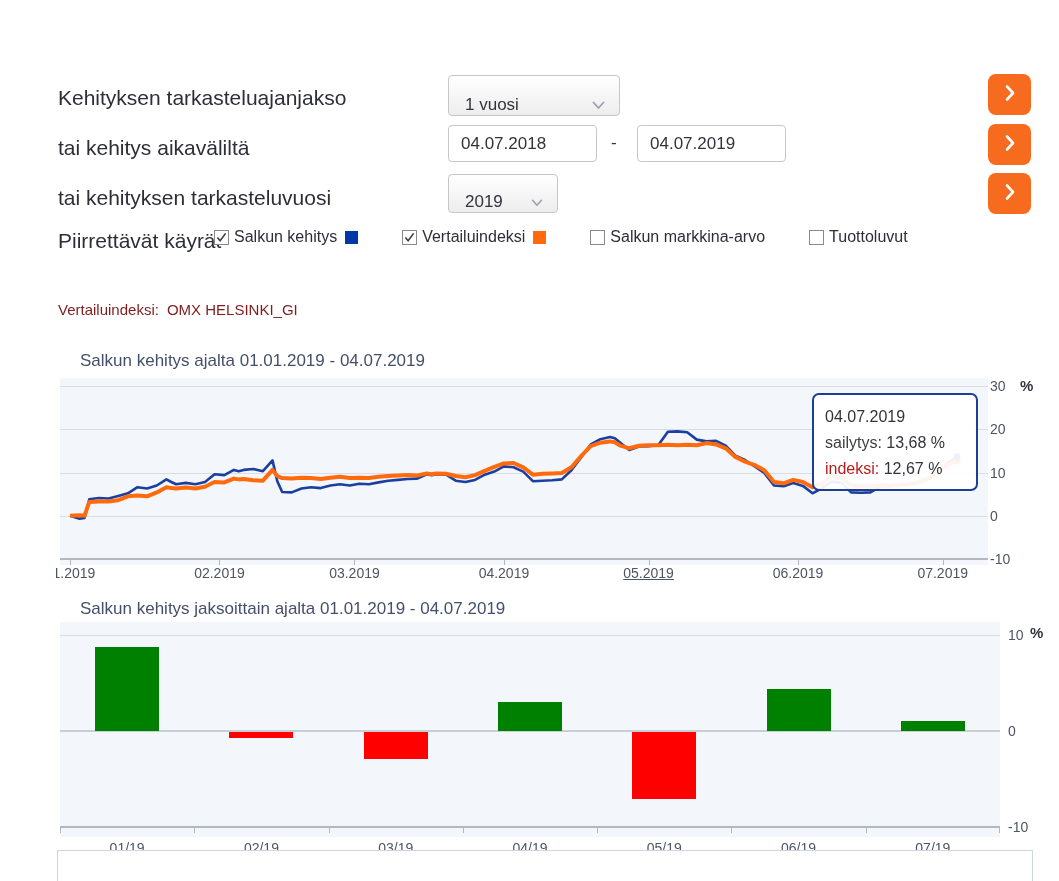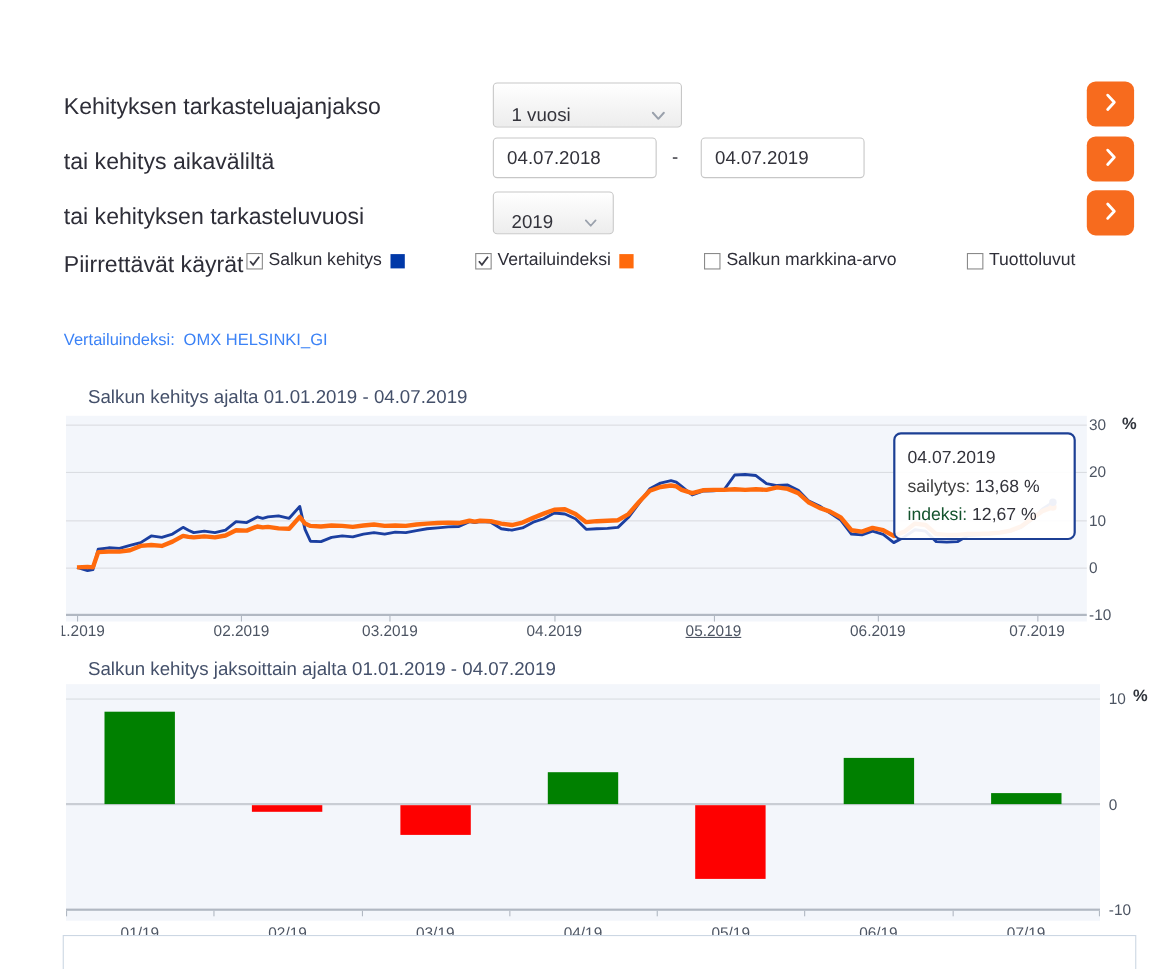--- a/index.html
+++ b/index.html
@@ -15,26 +15,26 @@
   .form-label{font-size:21px;color:#2e2e38;left:58px;}
   .selectbox{background:linear-gradient(#ffffff,#ededed);border:1px solid #c7c7c7;border-radius:4px;
              display:flex;align-items:flex-end;justify-content:space-between;
              padding:0 14px 0 16px;font-size:17px;color:#33333b;cursor:pointer;box-sizing:border-box;}
   .inputbox{background:#fff;border:1px solid #c7c7c7;border-radius:4px;display:flex;align-items:center;
             padding:0 12px;font-size:17px;color:#33333b;box-sizing:border-box;}
   .go-btn{width:43px;height:41px;background:#f76b1e;border:none;border-radius:8px;cursor:pointer;
           display:flex;align-items:center;justify-content:center;padding:0;}
   .dash{font-size:17px;color:#33333b;}
   
-  .curves-row{left:224px;top:228px;display:flex;gap:64px;align-items:center;}
+  .curves-row{left:214px;top:228px;display:flex;gap:44px;align-items:center;}
   .curve-item{display:flex;align-items:center;gap:5px;font-size:16px;color:#2e2e38;cursor:pointer;}
   .cb{width:15px;height:15px;border:1px solid #8a8a8a;background:#fff;display:inline-flex;
       align-items:center;justify-content:center;box-sizing:border-box;}
   .swatch{width:13px;height:13px;display:inline-block;margin-left:3px;}
-  .benchmark{left:58px;top:301px;font-size:15px;color:#3b82f6;}
+  .benchmark{left:58px;top:301px;font-size:15px;color:#7f1d1d;}
   .benchmark .val{margin-left:8px;}
   
   .chart-title{left:80px;font-size:17px;color:#44506a;}
   .plot{background:#f3f6fb;}
   .gridline{position:absolute;left:0;width:100%;height:1px;background:#dadde2;}
   .zeroline{position:absolute;left:0;width:100%;height:2px;background:#c9cdd4;}
   .axisline{position:absolute;left:0;width:100%;height:2px;background:#b1b8c2;}
   .tick{position:absolute;width:1px;height:5px;background:#b1b8c2;}
   .ylab{position:absolute;font-size:14px;color:#4d5563;}
   .xlab{position:absolute;font-size:14px;color:#4d5563;width:70px;text-align:center;top:0;}
@@ -171,21 +171,21 @@
       <div class="xlab" style="left: 412.944px;">04.2019</div>
       <div class="xlab" style="left: 557.592px; text-decoration: underline;">05.2019</div>
       <div class="xlab" style="left: 707.062px;">06.2019</div>
       <div class="xlab" style="left: 851.71px;">07.2019</div>
     </div>
   <div class="abs unit" style="left:1020px;top:377px;">%</div>
 
   <div class="abs tooltip">
     <div>04.07.2019</div>
     <div><span id="ttl0" style="color: #404040;">sailytys: </span><span>13,68 %</span></div>
-    <div><span id="ttl1" style="color: #14532d;">indeksi: </span><span>12,67 %</span></div>
+    <div><span id="ttl1" style="color: #b91c1c;">indeksi: </span><span>12,67 %</span></div>
   </div>
 
   <div class="abs chart-title" style="top:599px;">Salkun kehitys jaksoittain ajalta 01.01.2019 - 04.07.2019</div>
   <div class="abs plot" id="barChart" style="left:60px;top:622px;width:940px;height:215px;">
       <div class="gridline" style="top: 13px;"></div>
       <div class="ylab" style="left: 948px; top: 5px;">10</div>
       <div class="zeroline" style="top: 108px;"></div>
       <div class="ylab" style="left: 948px; top: 101px;">0</div>
       <div class="axisline" style="top: 204px;"></div>
       <div class="ylab" style="left: 948px; top: 197px;">-10</div>

